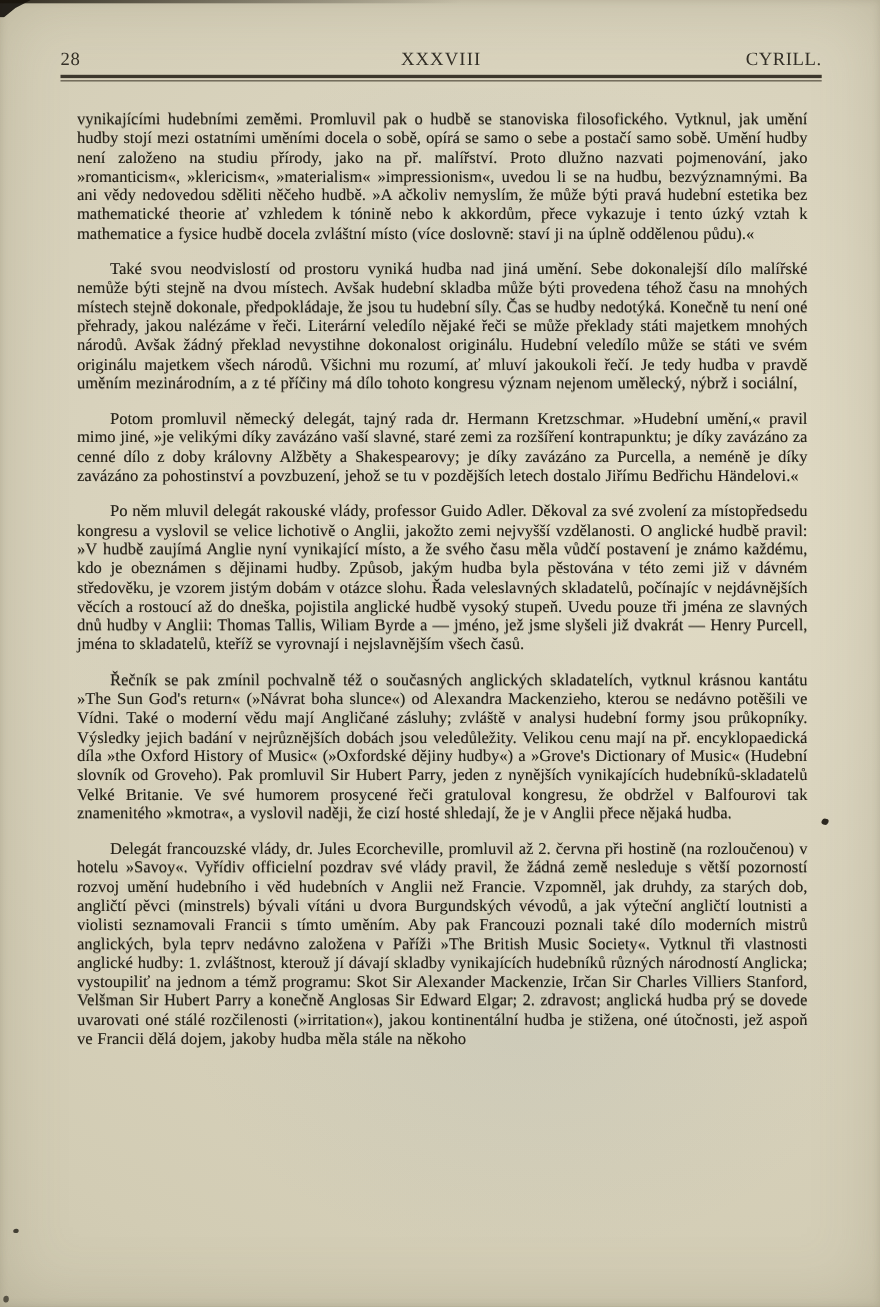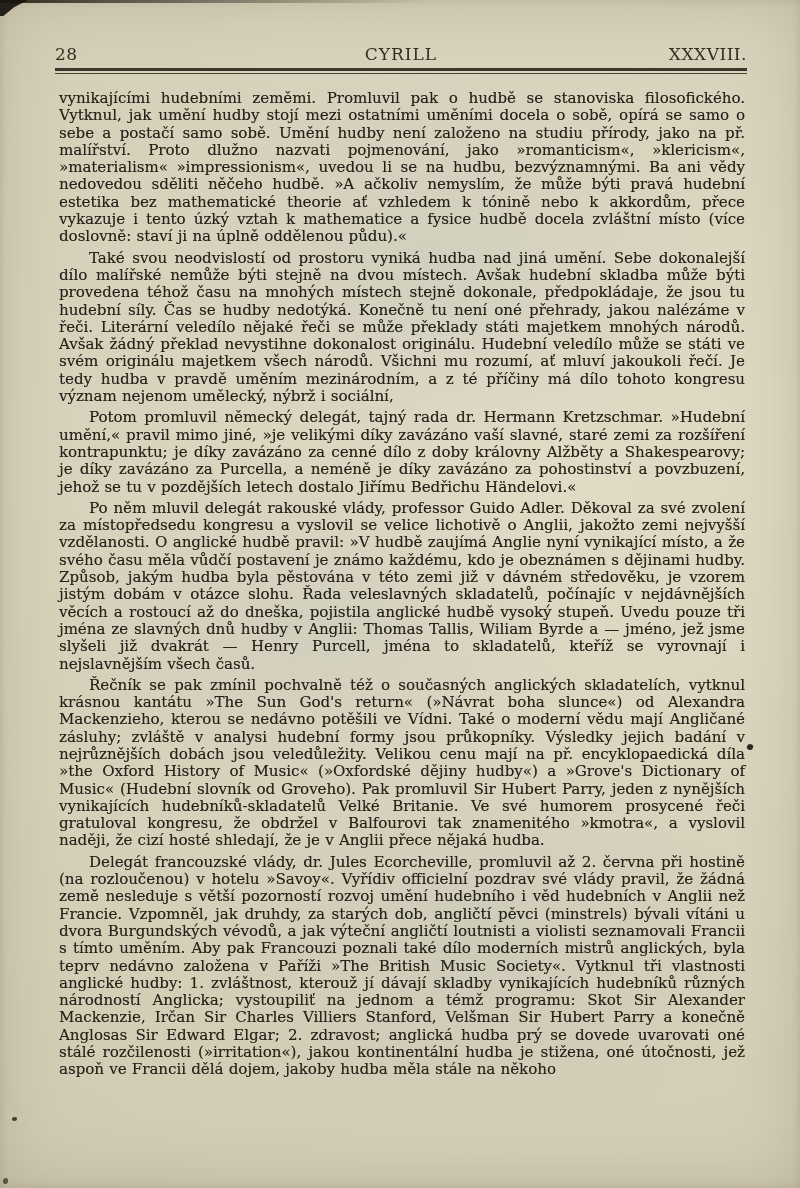--- a/index.html
+++ b/index.html
@@ -8,20 +8,21 @@
     font-family:"DejaVu Serif","Liberation Serif",serif;
     background:#b7b19b;
     overflow:hidden;
   }
   .page{
     position:relative;
     width:800px;height:1188px;
     background:
       radial-gradient(ellipse 140% 90% at 68% 38%, #e2dcc6 0%, #d8d2bc 42%, #d2ccb4 72%, #c9c3ab 100%);
     box-shadow: inset 0 0 60px rgba(120,110,85,0.25), inset 0 0 8px rgba(90,82,60,0.18);
+    font-family: Liberation Serif, serif;
   }
   
   .corner-tl{
     position:absolute;top:0;left:0;width:28px;height:16px;
     background:#17140f;
     clip-path:polygon(0 0,100% 0,50% 45%,12% 100%,0 100%);
     opacity:.92;
   }
   .edge-top{
     position:absolute;top:0;left:0;width:420px;height:3px;
@@ -61,36 +62,36 @@
   }
   
   .content{
     position:absolute;top:86px;left:55px;width:694px;
     text-align:justify;
     color:#262219;
     font-size:15px;line-height:17.3px;
     text-shadow:0.2px 0.2px 0.4px rgba(40,36,28,0.45);
     word-spacing:0.5px;
   }
-  .content p{margin:4px;text-indent:30px;}
+  .content p{margin:15px;text-indent:30px;}
   .content p.noindent{text-indent:0;}
 </style>
 </head>
 <body>
 
 <div class="page">
 
   <div class="corner-tl"></div>
   <div class="edge-top"></div>
   <div class="showthrough"></div>
 
   <div class="header">
     <span class="pageno">28</span>
-    <span class="journal">CYRILL</span>
-    <span class="volume">XXXVIII.</span>
+    <span class="journal">XXXVIII</span>
+    <span class="volume">CYRILL.</span>
   </div>
   <div class="rule-thick"></div>
   <div class="rule-thin"></div>
 
   <main class="content">
     <p class="noindent">vynikajícími hudebními zeměmi. Promluvil pak o hudbě se stanoviska filosofického. Vytknul, jak umění hudby stojí mezi ostatními uměními docela o sobě, opírá se samo o sebe a postačí samo sobě. Umění hudby není založeno na studiu přírody, jako na př. malířství. Proto dlužno nazvati pojmenování, jako »romanticism«, »klericism«, »materialism« »impressionism«, uvedou li se na hudbu, bezvýznamnými. Ba ani vědy nedovedou sděliti něčeho hudbě. »A ačkoliv nemyslím, že může býti pravá hudební estetika bez mathematické theorie ať vzhledem k tónině nebo k akkordům, přece vykazuje i tento úzký vztah k mathematice a fysice hudbě docela zvláštní místo (více doslovně: staví ji na úplně oddělenou půdu).«</p>
     <p>Také svou neodvislostí od prostoru vyniká hudba nad jiná umění. Sebe dokonalejší dílo malířské nemůže býti stejně na dvou místech. Avšak hudební skladba může býti provedena téhož času na mnohých místech stejně dokonale, předpokládaje, že jsou tu hudební síly. Čas se hudby nedotýká. Konečně tu není oné přehrady, jakou nalézáme v řeči. Literární veledílo nějaké řeči se může překlady státi majetkem mnohých národů. Avšak žádný překlad nevystihne dokonalost originálu. Hudební veledílo může se státi ve svém originálu majetkem všech národů. Všichni mu rozumí, ať mluví jakoukoli řečí. Je tedy hudba v pravdě uměním mezinárodním, a z té příčiny má dílo tohoto kongresu význam nejenom umělecký, nýbrž i sociální,</p>
     <p>Potom promluvil německý delegát, tajný rada dr. Hermann Kretzschmar. »Hudební umění,« pravil mimo jiné, »je velikými díky zavázáno vaší slavné, staré zemi za rozšíření kontrapunktu; je díky zavázáno za cenné dílo z doby královny Alžběty a Shakespearovy; je díky zavázáno za Purcella, a neméně je díky zavázáno za pohostinství a povzbuzení, jehož se tu v pozdějších letech dostalo Jiřímu Bedřichu Händelovi.«</p>
     <p>Po něm mluvil delegát rakouské vlády, professor Guido Adler. Děkoval za své zvolení za místopředsedu kongresu a vyslovil se velice lichotivě o Anglii, jakožto zemi nejvyšší vzdělanosti. O anglické hudbě pravil: »V hudbě zaujímá Anglie nyní vynikající místo, a že svého času měla vůdčí postavení je známo každému, kdo je obeznámen s dějinami hudby. Způsob, jakým hudba byla pěstována v této zemi již v dávném středověku, je vzorem jistým dobám v otázce slohu. Řada veleslavných skladatelů, počínajíc v nejdávnějších věcích a rostoucí až do dneška, pojistila anglické hudbě vysoký stupeň. Uvedu pouze tři jména ze slavných dnů hudby v Anglii: Thomas Tallis, Wiliam Byrde a — jméno, jež jsme slyšeli již dvakrát — Henry Purcell, jména to skladatelů, kteříž se vyrovnají i nejslavnějším všech časů.</p>
     <p>Řečník se pak zmínil pochvalně též o současných anglických skladatelích, vytknul krásnou kantátu »The Sun God's return« (»Návrat boha slunce«) od Alexandra Mackenzieho, kterou se nedávno potěšili ve Vídni. Také o moderní vědu mají Angličané zásluhy; zvláště v analysi hudební formy jsou průkopníky. Výsledky jejich badání v nejrůznějších dobách jsou veledůležity. Velikou cenu mají na př. encyklopaedická díla »the Oxford History of Music« (»Oxfordské dějiny hudby«) a »Grove's Dictionary of Music« (Hudební slovník od Groveho). Pak promluvil Sir Hubert Parry, jeden z nynějších vynikajících hudebníků-skladatelů Velké Britanie. Ve své humorem prosycené řeči gratuloval kongresu, že obdržel v Balfourovi tak znamenitého »kmotra«, a vyslovil naději, že cizí hosté shledají, že je v Anglii přece nějaká hudba.</p>

